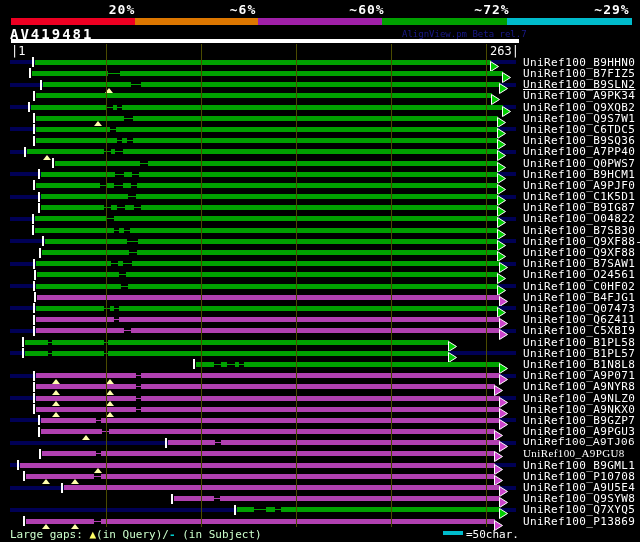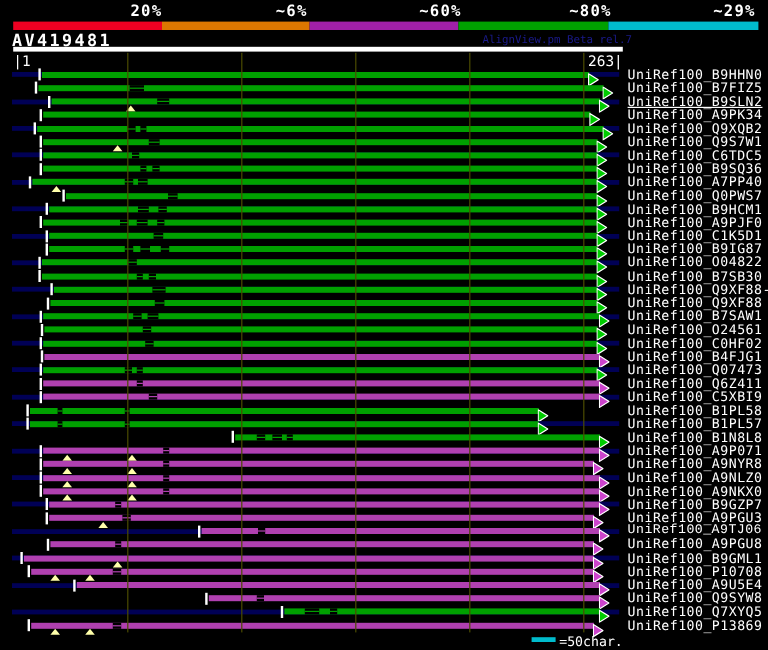--- a/index.html
+++ b/index.html
@@ -41,21 +41,21 @@
 
   <div id="scale-bar">
       <div class="scale-seg" style="left: 11px; width: 124px; background: rgb(238, 0, 34);"></div>
       <div class="scale-seg" style="left: 135px; width: 123px; background: rgb(221, 119, 0);"></div>
       <div class="scale-seg" style="left: 258px; width: 124px; background: rgb(160, 32, 168);"></div>
       <div class="scale-seg" style="left: 382px; width: 125px; background: rgb(0, 160, 0);"></div>
       <div class="scale-seg" style="left: 507px; width: 125px; background: rgb(0, 187, 204);"></div>
       <div class="pct-label" style="left: 122px;">20%</div>
       <div class="pct-label" style="left: 243px;">~6%</div>
       <div class="pct-label" style="left: 367px;">~60%</div>
-      <div class="pct-label" style="left: 492px;">~80%</div>
+      <div class="pct-label" style="left: 492px;">~72%</div>
       <div class="pct-label" style="left: 612px;">~29%</div>
     </div>
 
   <div id="query-id">AV419481</div>
   <div id="app-title">AlignView.pm Beta rel.7</div>
 
   <div id="ruler-bar"></div>
   <div id="ruler-start">|<span>1</span></div>
   <div id="ruler-end"><span>263</span>|</div>
 
@@ -457,21 +457,21 @@
         <div class="navy-line" style="left: 10px; top: 3.5px; width: 506px; background: rgb(0, 0, 85);"></div>
         <div class="tick" style="left: 165px; top: 0.5px; background: rgb(255, 255, 255);"></div>
         <div class="bar" style="left: 168px; top: 3px; width: 332px; background: rgb(176, 64, 176);"></div>
         <div class="gap-black" style="left: 215px; top: 3px; width: 6px;"></div>
         <div class="gap-line" style="left: 215px; top: 5px; width: 6px; background: rgb(176, 64, 176);"></div>
         <div class="arrow" style="left: 499px; top: 0px;"><svg width="9" height="11" viewBox="0 0 9 11">
             <polygon points="0.5,0.5 8.5,5.5 0.5,10.5" fill="#cc44cc" stroke="#ffffff" stroke-width="1"></polygon>
           </svg></div>
         <div class="hit-label" style="top: 0px; font-family: Liberation Mono, monospace;">UniRef100_A9TJ06</div>
       </div>
-      <div class="abs" style="left: 0px; top: 448.45px; width: 608px; height: 11px;">
+      <div class="abs" style="left: 0px; top: 448.45px; width: 608px; height: 11px; font-family: Liberation Serif, serif;">
         <div class="tick" style="left: 39px; top: 0.5px; background: rgb(255, 255, 255);"></div>
         <div class="bar" style="left: 42px; top: 3px; width: 453px; background: rgb(176, 64, 176);"></div>
         <div class="gap-black" style="left: 96px; top: 3px; width: 5px;"></div>
         <div class="gap-line" style="left: 96px; top: 5px; width: 5px; background: rgb(176, 64, 176);"></div>
         <div class="arrow" style="left: 494px; top: 0px;"><svg width="9" height="11" viewBox="0 0 9 11">
             <polygon points="0.5,0.5 8.5,5.5 0.5,10.5" fill="#cc44cc" stroke="#ffffff" stroke-width="1"></polygon>
           </svg></div>
         <div class="hit-label" style="top: 0px;">UniRef100_A9PGU8</div>
       </div>
       <div class="abs" style="left: 0px; top: 459.64px; width: 640px; height: 11px;">
@@ -535,20 +535,21 @@
         <div class="gap-line" style="left: 94px; top: 5px; width: 7px; background: rgb(176, 64, 176);"></div>
         <div class="arrow" style="left: 494px; top: 0px;"><svg width="9" height="11" viewBox="0 0 9 11">
             <polygon points="0.5,0.5 8.5,5.5 0.5,10.5" fill="#cc44cc" stroke="#ffffff" stroke-width="1"></polygon>
           </svg></div>
         <div class="tri" style="left: 42px; top: 8.5px; border-bottom-color: rgb(255, 255, 170);"></div>
         <div class="tri" style="left: 71px; top: 8.5px; border-bottom-color: rgb(255, 255, 170);"></div>
         <div class="hit-label" style="top: 0px;">UniRef100_P13869</div>
       </div>
     </div>
 
+  <div id="legend"><span>Large gaps: </span><span class="marker-q">▲</span><span>(in Query)/</span><span class="marker-s">-</span><span> (in Subject)</span></div>
   <div id="legend-scalebar"></div>
   <div id="legend-scaletext">=50char.</div>
 
 <div class="gridline" style="left: 106px; background: rgb(75, 75, 0);"></div>
     <div class="gridline" style="left: 201px; background: rgb(75, 75, 0);"></div>
     <div class="gridline" style="left: 296px; background: rgb(75, 75, 0);"></div>
     <div class="gridline" style="left: 391px; background: rgb(75, 75, 0);"></div>
     <div class="gridline" style="left: 486px; background: rgb(75, 75, 0);"></div>
   </div>
 

